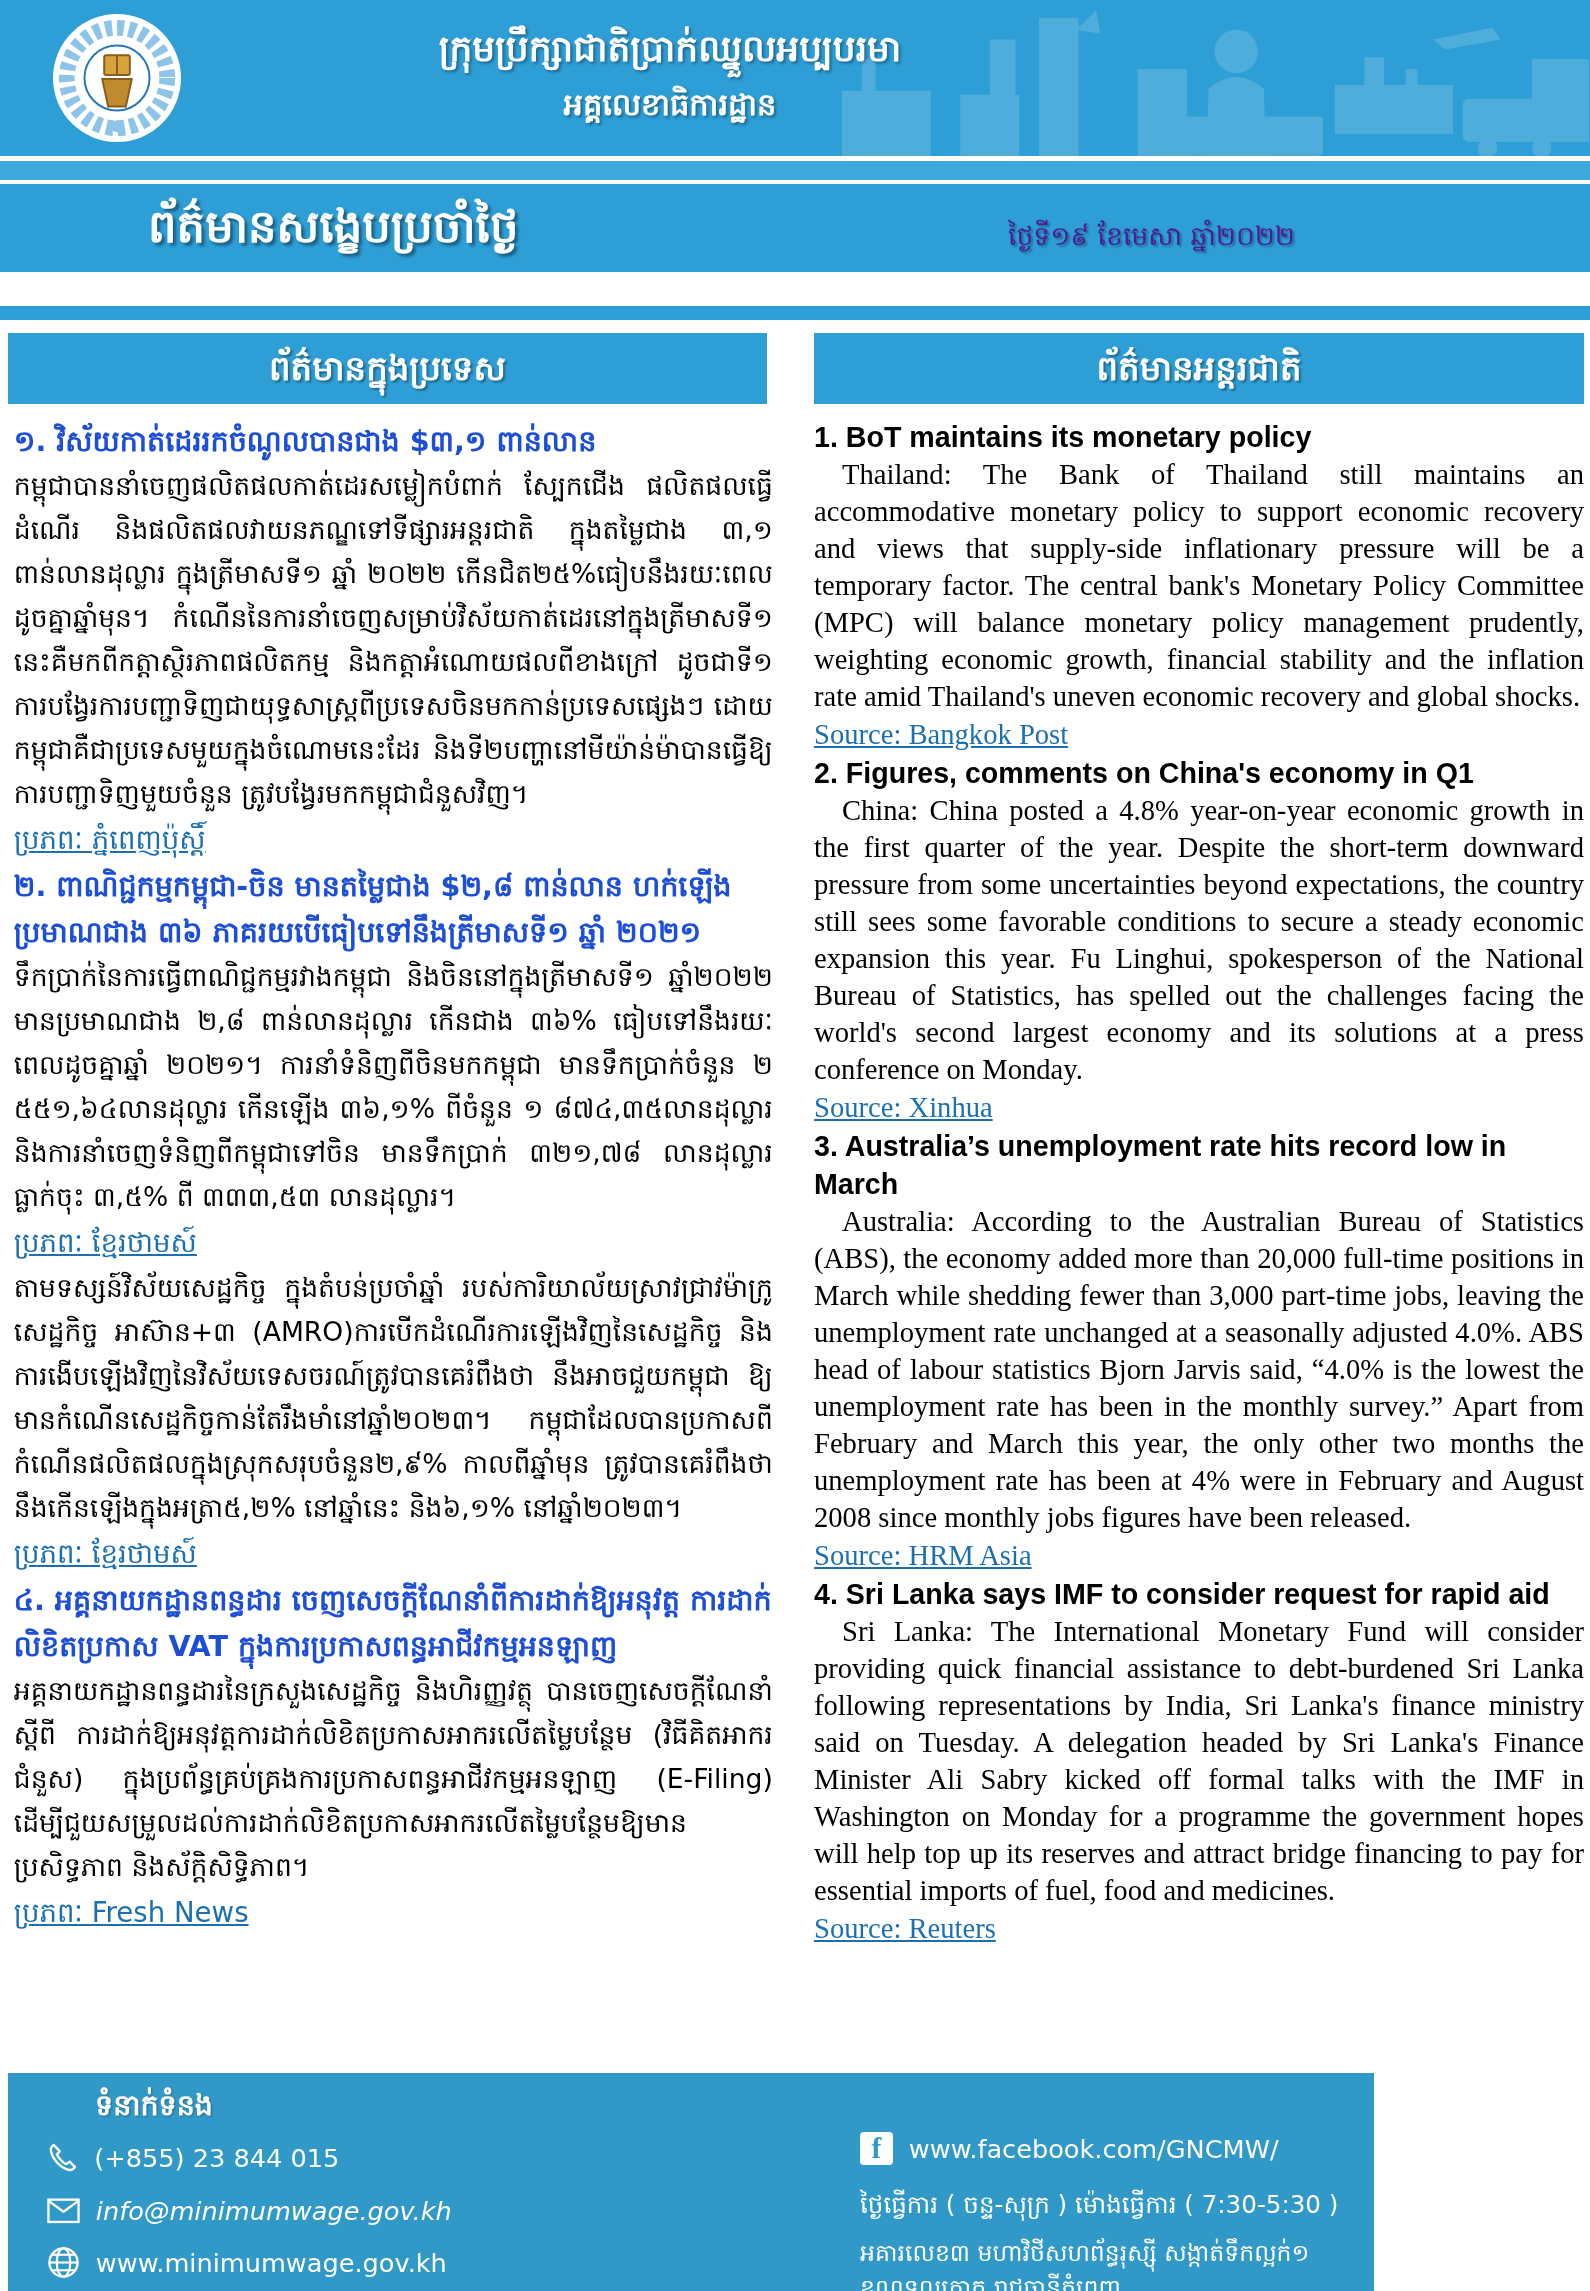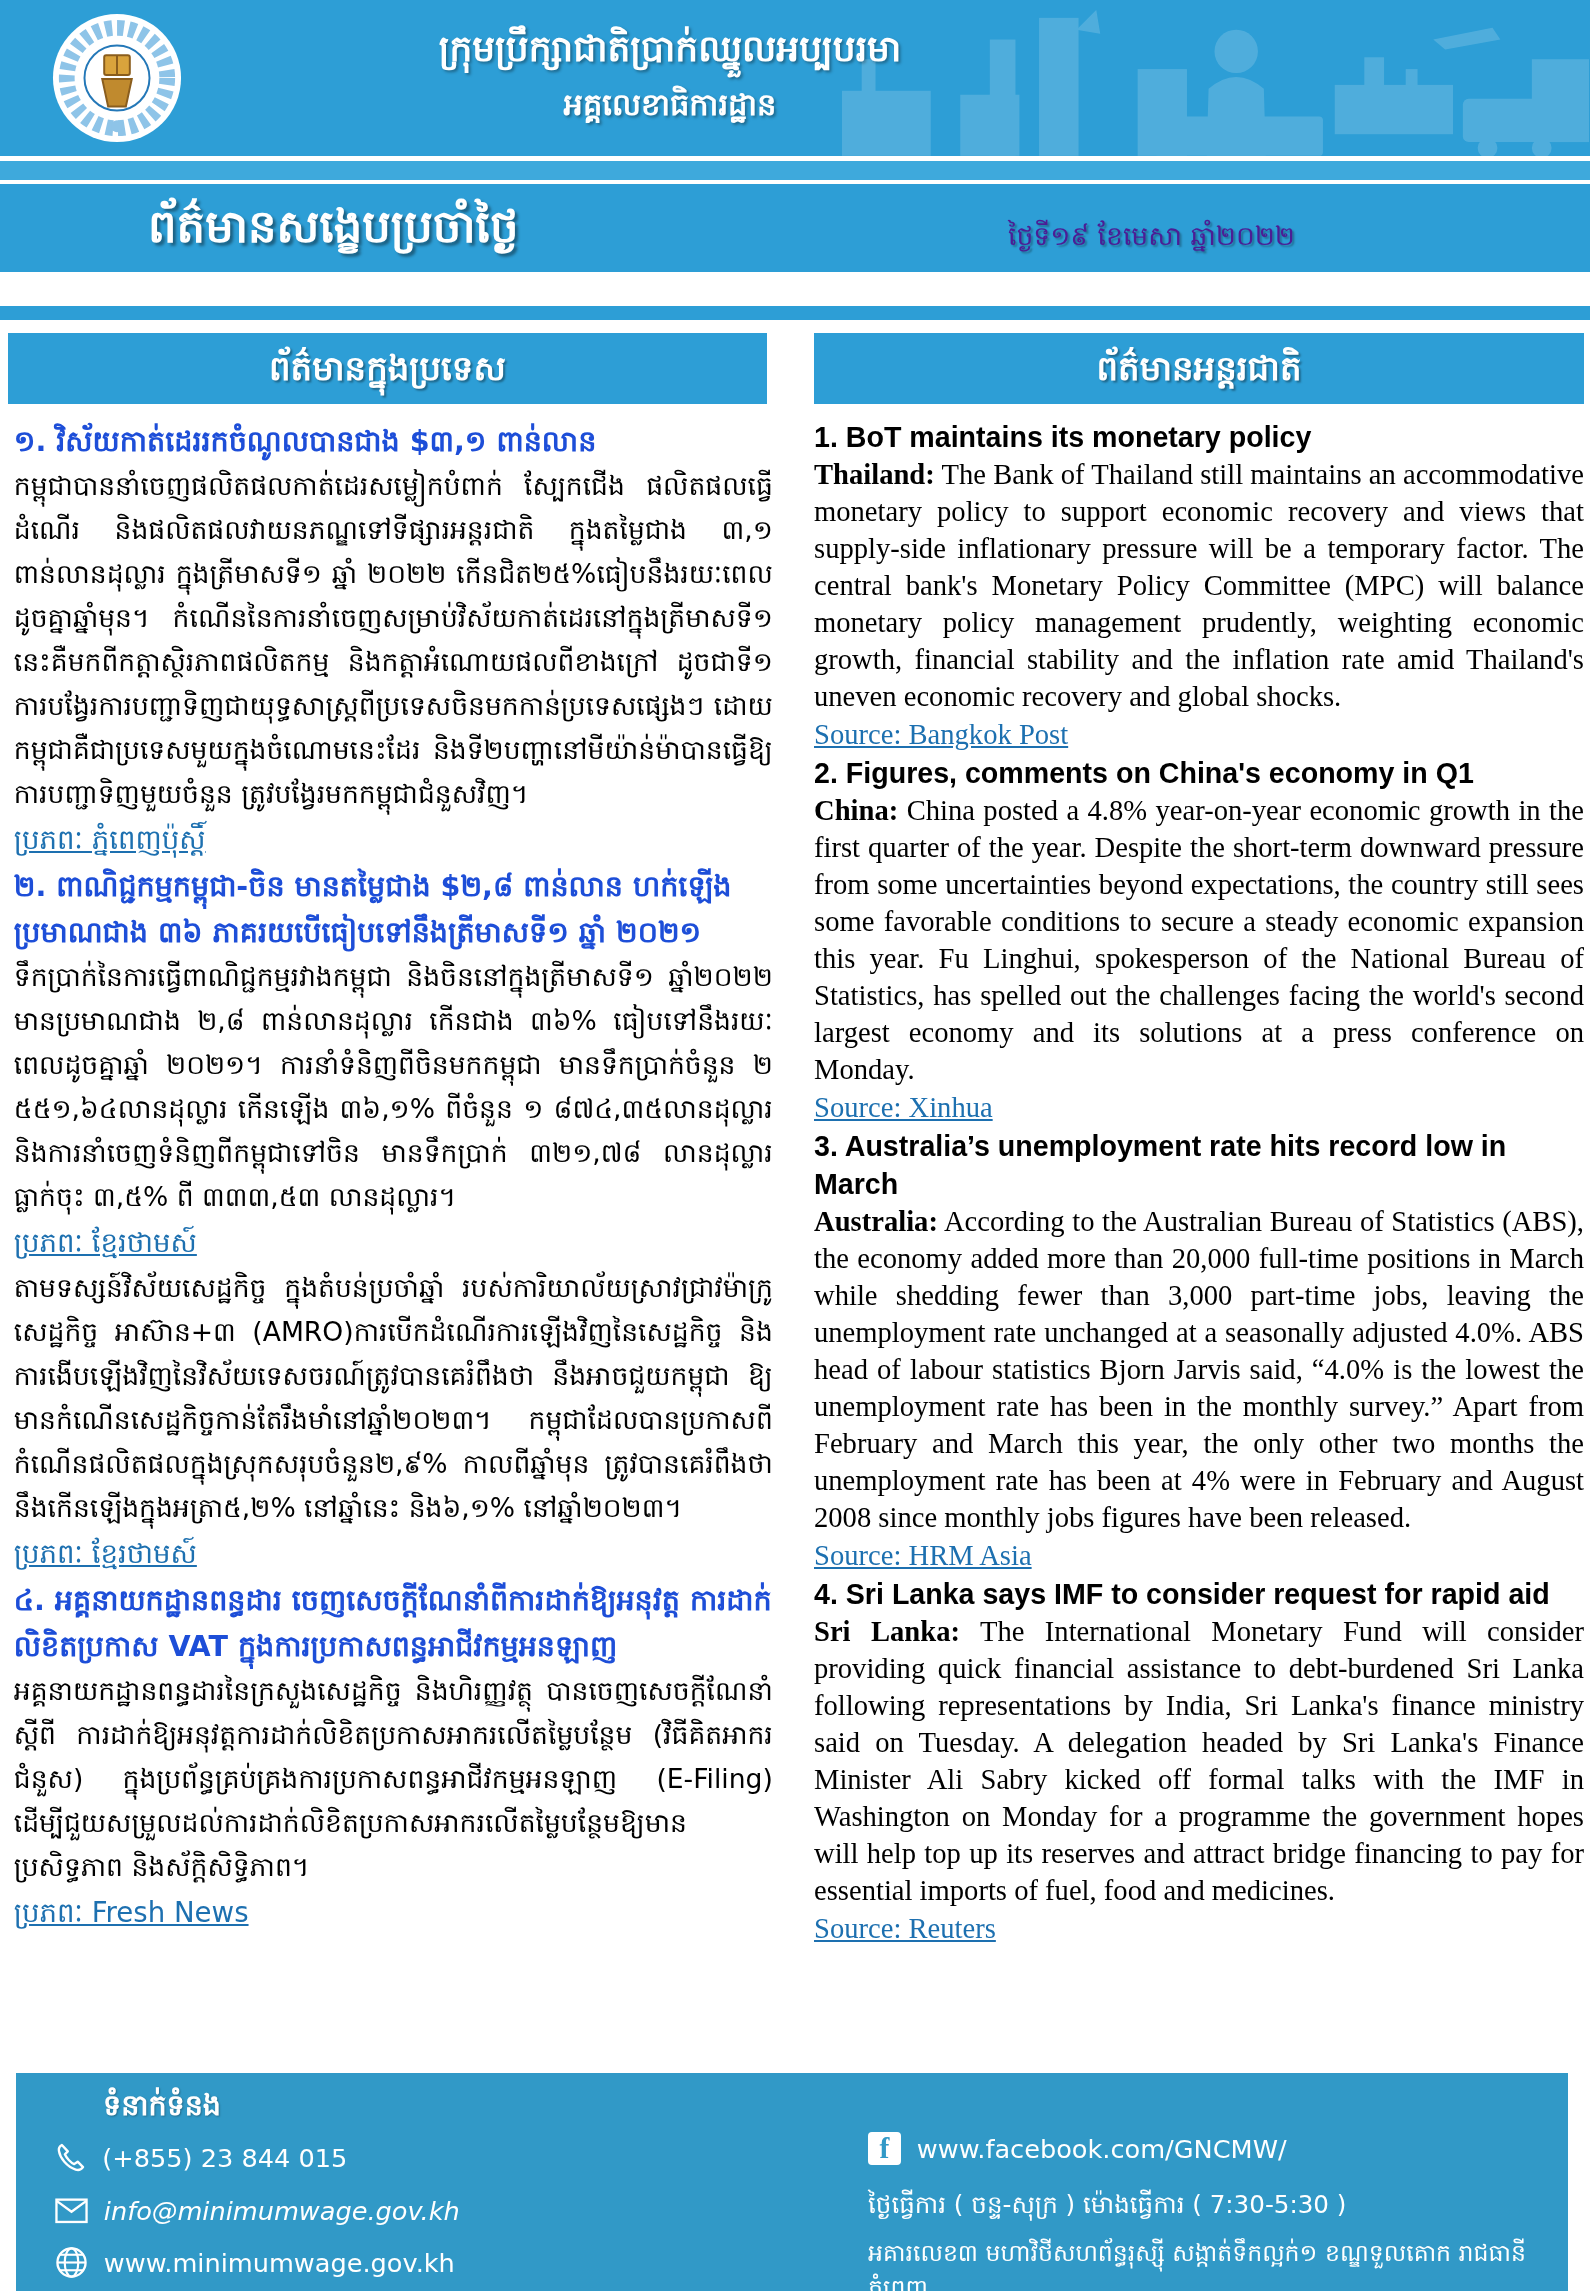--- a/index.html
+++ b/index.html
@@ -35,26 +35,26 @@
   .col.domestic{left:13.8px;width:759px;}
   .col.intl{left:814px;width:770px;}
   article{margin:0;padding:0;}
   .kh-head{margin:0;font-size:28.6px;font-weight:bold;line-height:46px;color:#1d4ed8;
     font-family:"DejaVu Sans",sans-serif;}
   .kh-body{margin:0;font-size:26.6px;line-height:44px;color:#000;text-align:justify;}
   .en-head{margin:0;font-size:28.6px;font-weight:bold;line-height:38px;color:#000;
     font-family:Liberation Sans, sans-serif;}
   .en-body{margin:0;font-size:28.6px;line-height:37px;color:#000;text-align:justify;
     font-family:"Liberation Serif",serif;}
-  .en-body b{font-weight:bold;}
+  .en-body b{font-weight:normal;margin-left:28px;}
   .source{display:inline-block;color:#1d70b0;text-decoration:underline;cursor:pointer;}
   .source.kh{font-size:27.6px;line-height:47px;}
   .source.en{font-size:28.6px;line-height:39px;font-family:"Liberation Serif",serif;}
   
-  .footer{position:absolute;left:16px;top:2073px;width:1552px;height:219px;background:#3199c7;color:#fff;}
+  .footer{position:absolute;left:8px;top:2073px;width:1366px;height:219px;background:#3199c7;color:#fff;}
   .contact-head{position:absolute;left:87px;top:13.8px;font-size:28.6px;font-weight:bold;
     text-shadow:1px 1px 2px rgba(0,0,0,.3);}
   .frow{position:absolute;display:flex;align-items:center;gap:15.8px;font-size:25.6px;}
   .frow svg{flex:0 0 auto;}
   .f-phone{left:39px;top:69px;}
   .f-email{left:39px;top:123px;font-style:italic;}
   .f-web{left:39px;top:173px;}
   .f-fb{left:852px;top:59px;}
   .f-hours{left:852px;top:116px;font-size:24.6px;}
   .f-addr{left:852px;top:165px;font-size:23.6px;}

